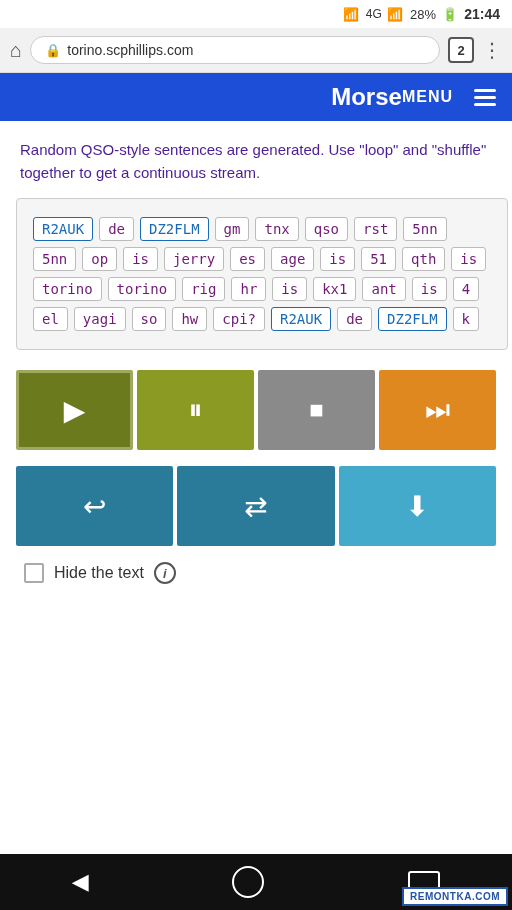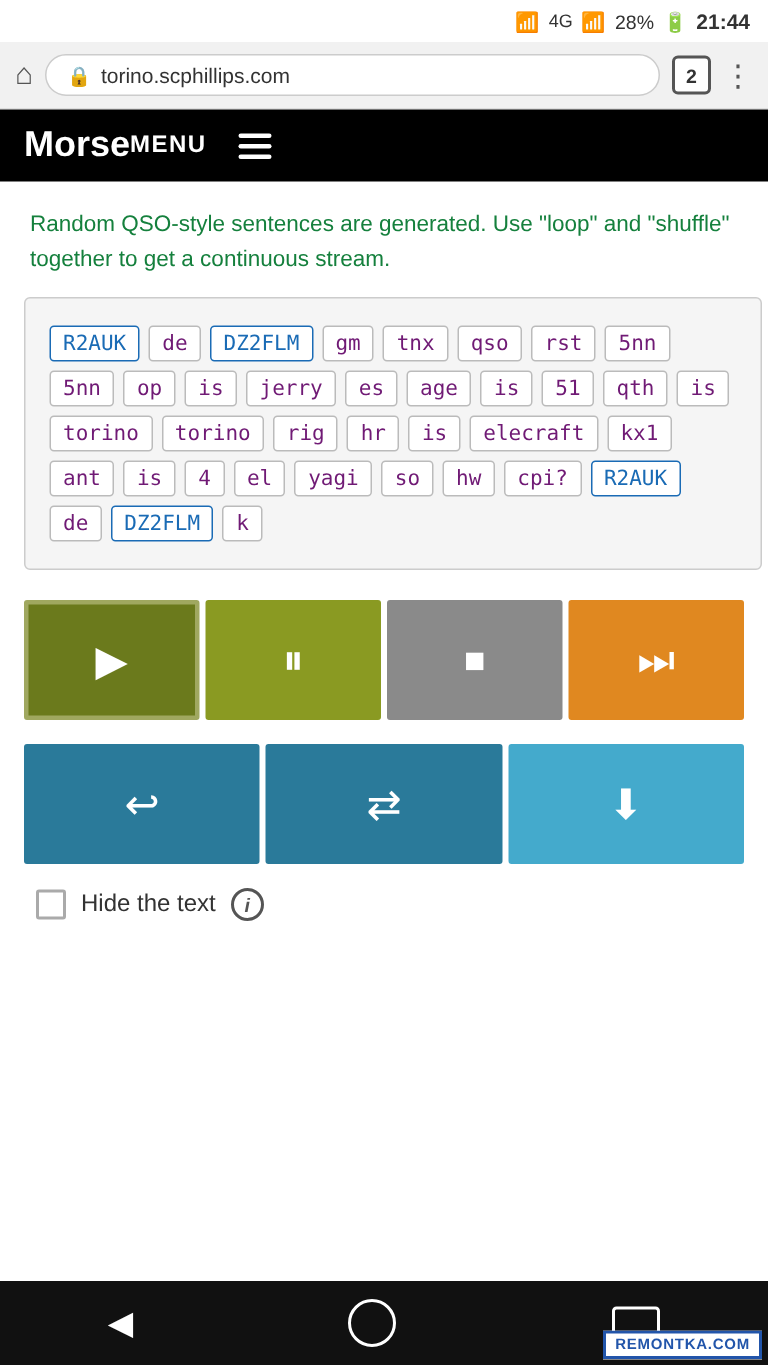--- a/index.html
+++ b/index.html
@@ -72,24 +72,24 @@
       color: #333;
     }
     .more-icon {
       font-size: 20px;
       color: #555;
       cursor: pointer;
     }
 
     
     .app-header {
-      background: #000000;
-      display: flex;
-      align-items: center;
-      justify-content: flex-start;
+      background: #1d4ed8;
+      display: flex;
+      align-items: center;
+      justify-content: flex-end;
       padding: 10px 16px;
     }
     .app-header .app-title {
       color: #fff;
       font-size: 24px;
       font-weight: bold;
     }
     .app-header .menu-btn {
       color: #fff;
       font-size: 16px;
@@ -110,21 +110,21 @@
       width: 22px;
       height: 3px;
       background: #fff;
       border-radius: 2px;
     }
 
     
     .description {
       padding: 18px 20px 14px 20px;
       font-size: 15px;
-      color: #15803d;
+      color: #4c1d95;
       line-height: 1.5;
     }
 
     
     .morse-display {
       margin: 0 4px 20px 16px;
       border: 1px solid #ccc;
       background: #f5f5f5;
       border-radius: 4px;
       padding: 18px 16px;
@@ -304,21 +304,20 @@
       <span class="word-tag">age</span>
       <span class="word-tag">is</span>
       <span class="word-tag">51</span>
       <span class="word-tag">qth</span>
       <span class="word-tag">is</span>
       <span class="word-tag">torino</span>
       <span class="word-tag">torino</span>
       <span class="word-tag">rig</span>
       <span class="word-tag">hr</span>
       <span class="word-tag">is</span>
-      <span class="word-tag">elecraft</span>
       <span class="word-tag">kx1</span>
       <span class="word-tag">ant</span>
       <span class="word-tag">is</span>
       <span class="word-tag">4</span>
       <span class="word-tag">el</span>
       <span class="word-tag">yagi</span>
       <span class="word-tag">so</span>
       <span class="word-tag">hw</span>
       <span class="word-tag">cpi?</span>
       <span class="word-tag highlight">R2AUK</span>

